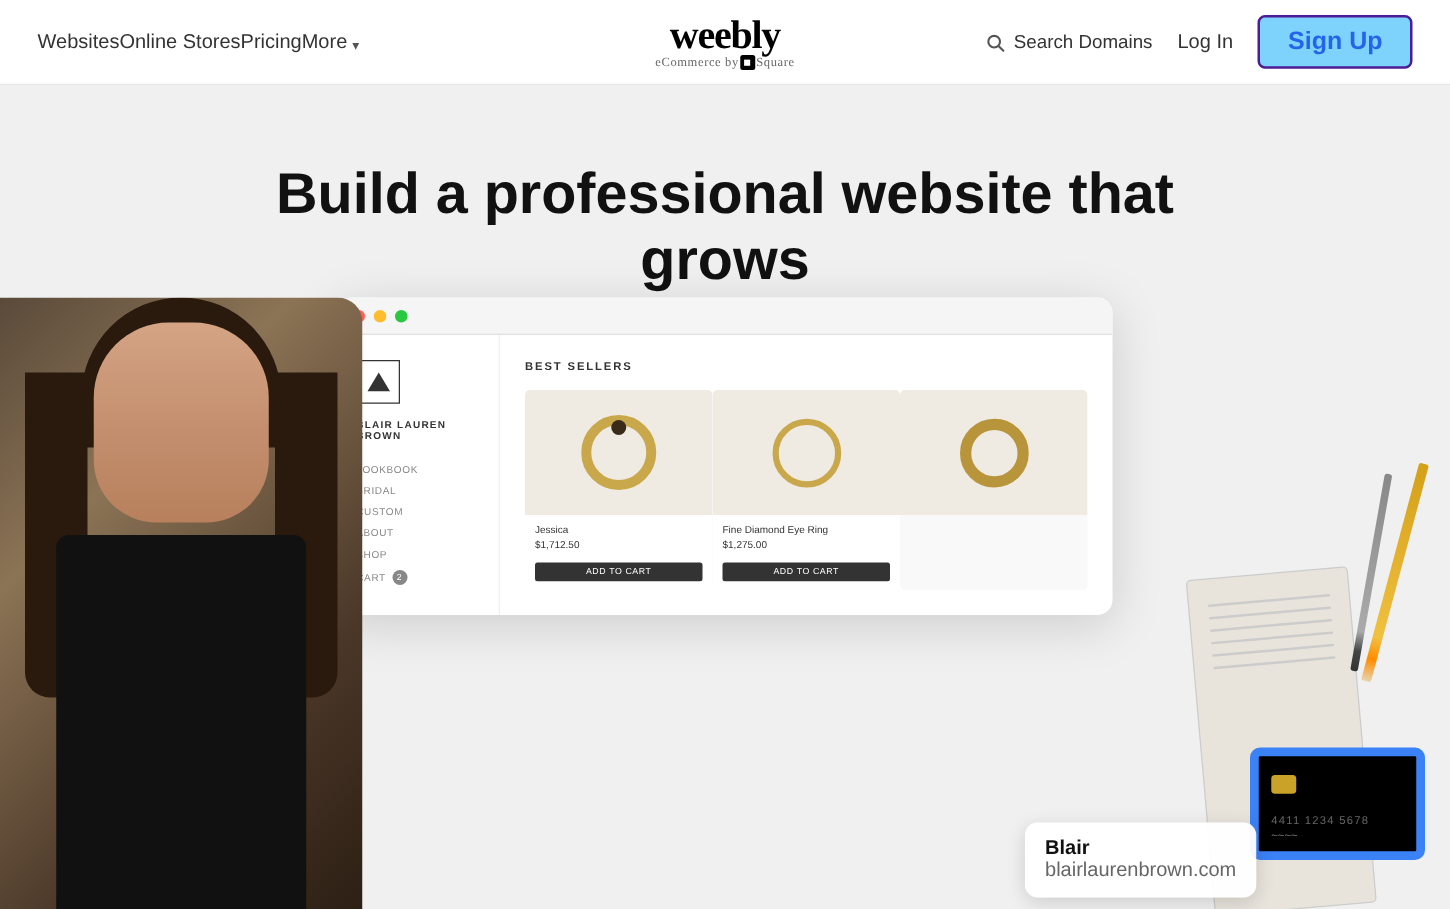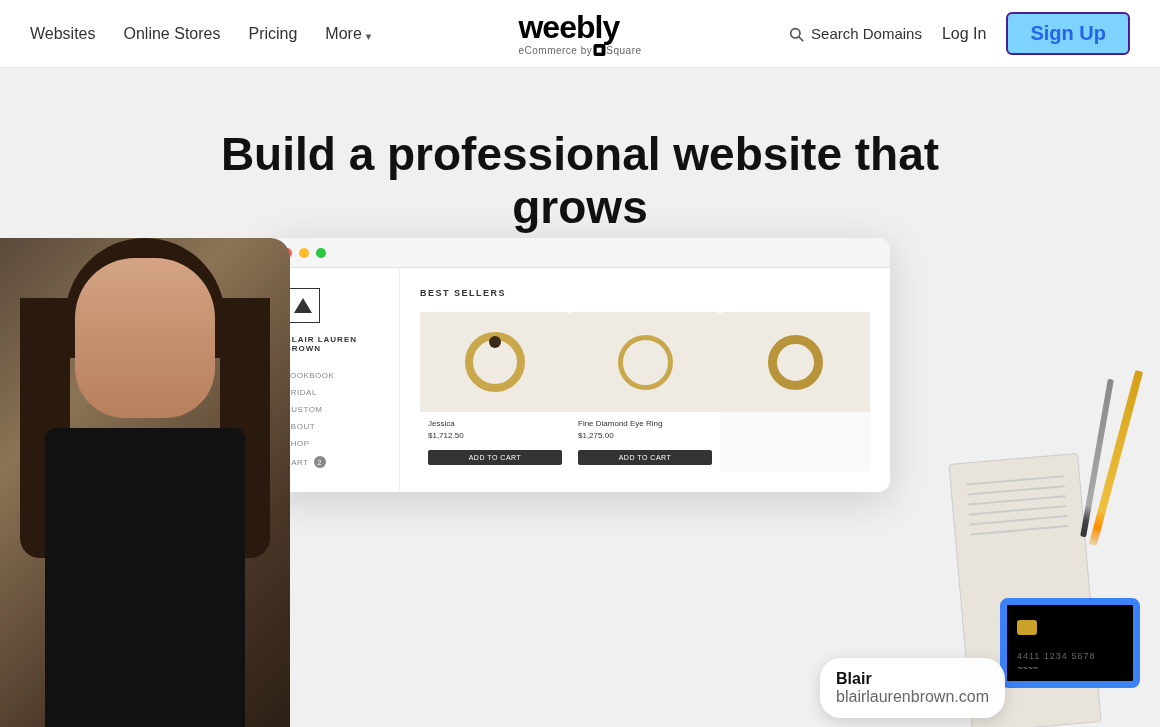--- a/index.html
+++ b/index.html
@@ -9,36 +9,37 @@
     .header {
       background: #fff;
       display: flex;
       align-items: center;
       justify-content: space-between;
       padding: 0 30px;
       height: 68px;
       border-bottom: 1px solid #e8e8e8;
       position: relative;
     }
-    .header-left { display: flex; align-items: center; gap: 28px; }
+    .header-left { display: flex; align-items: center; }
     .nav-link {
       font-size: 16px;
       color: #333;
       text-decoration: none;
       cursor: pointer;
       font-weight: 400;
     }
     .more-link { display: flex; align-items: flex-end; gap: 4px; }
     .chevron { font-size: 11px; color: #555; }
 
     .logo-center {
       position: absolute;
       left: 50%;
       transform: translateX(-50%);
-      text-align: left;
+      text-align: center;
+      font-family: Liberation Serif, serif;
     }
     .logo-text {
       font-size: 32px;
       font-weight: 700;
       color: #000;
       letter-spacing: -1px;
       line-height: 1;
     }
     .logo-sub {
       font-size: 10px;
@@ -278,21 +279,21 @@
       font-size: 9px;
       color: #888;
     }
 
     
     .blair-card {
       position: absolute;
       bottom: 10px;
       right: 155px;
       background: rgba(255,255,255,0.95);
-      border-radius: 21px;
+      border-radius: 10px;
       padding: 12px 16px;
       z-index: 10;
       box-shadow: 0 4px 15px rgba(0,0,0,0.15);
     }
     .blair-name { font-size: 16px; font-weight: 700; color: #111; }
     .blair-url { font-size: 16px; color: #666; }
 
     
     .mockup-container {
       position: absolute;

